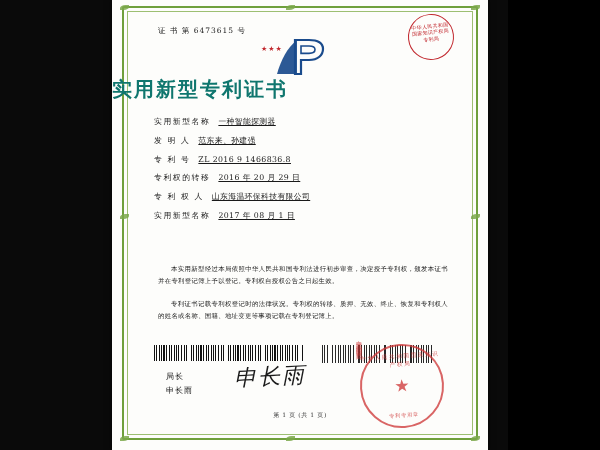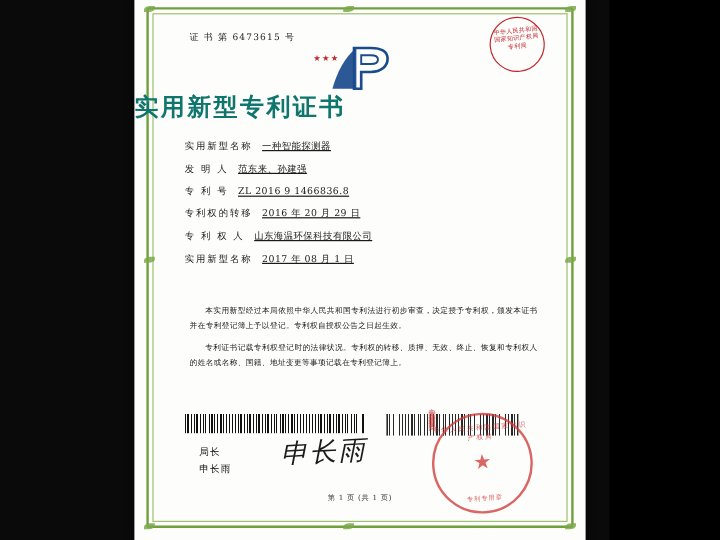--- a/index.html
+++ b/index.html
@@ -150,21 +150,21 @@
     left: 46px;
     right: 40px;
     top: 253px;
     font-size: 6.4px;
     line-height: 1.95;
     color: #1a1a1a;
     text-align: justify;
     letter-spacing: 0.3px;
   }
   .body-text p {
-    margin: 0 0 6px 0;
+    margin: 10px 0 6px 0;
     text-indent: 13px;
   }
 
   
   .barcode {
     position: absolute;
     left: 42px;
     top: 345px;
     width: 150px;
     height: 16px;

